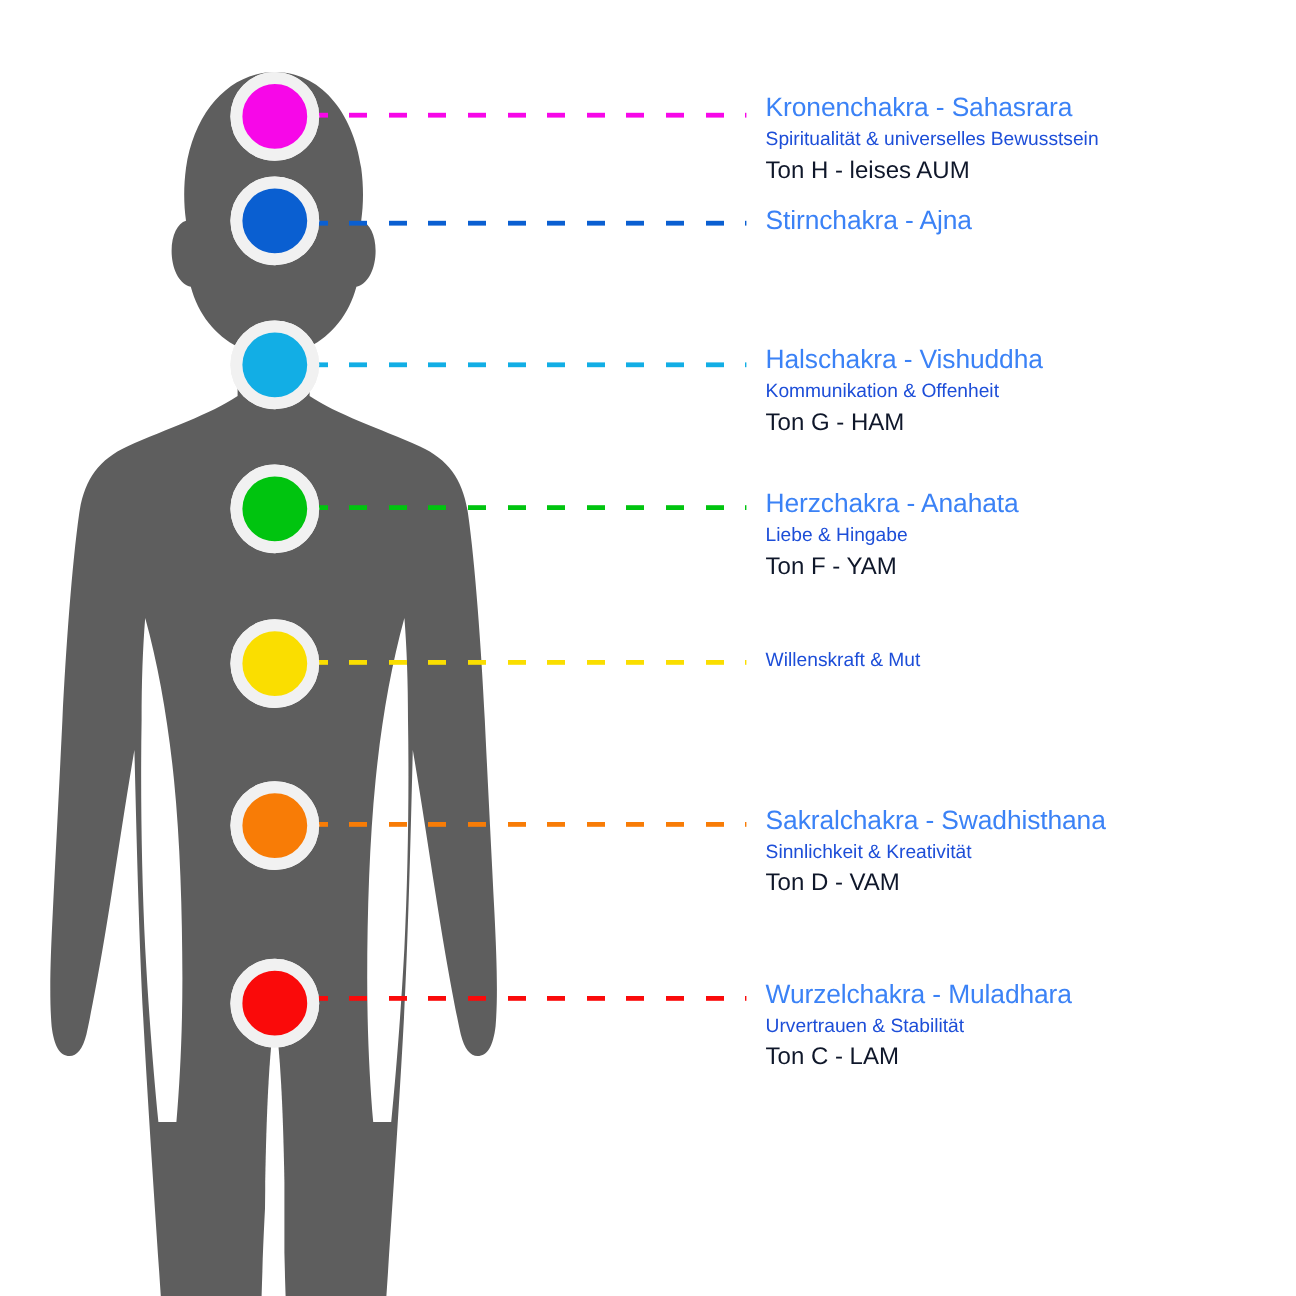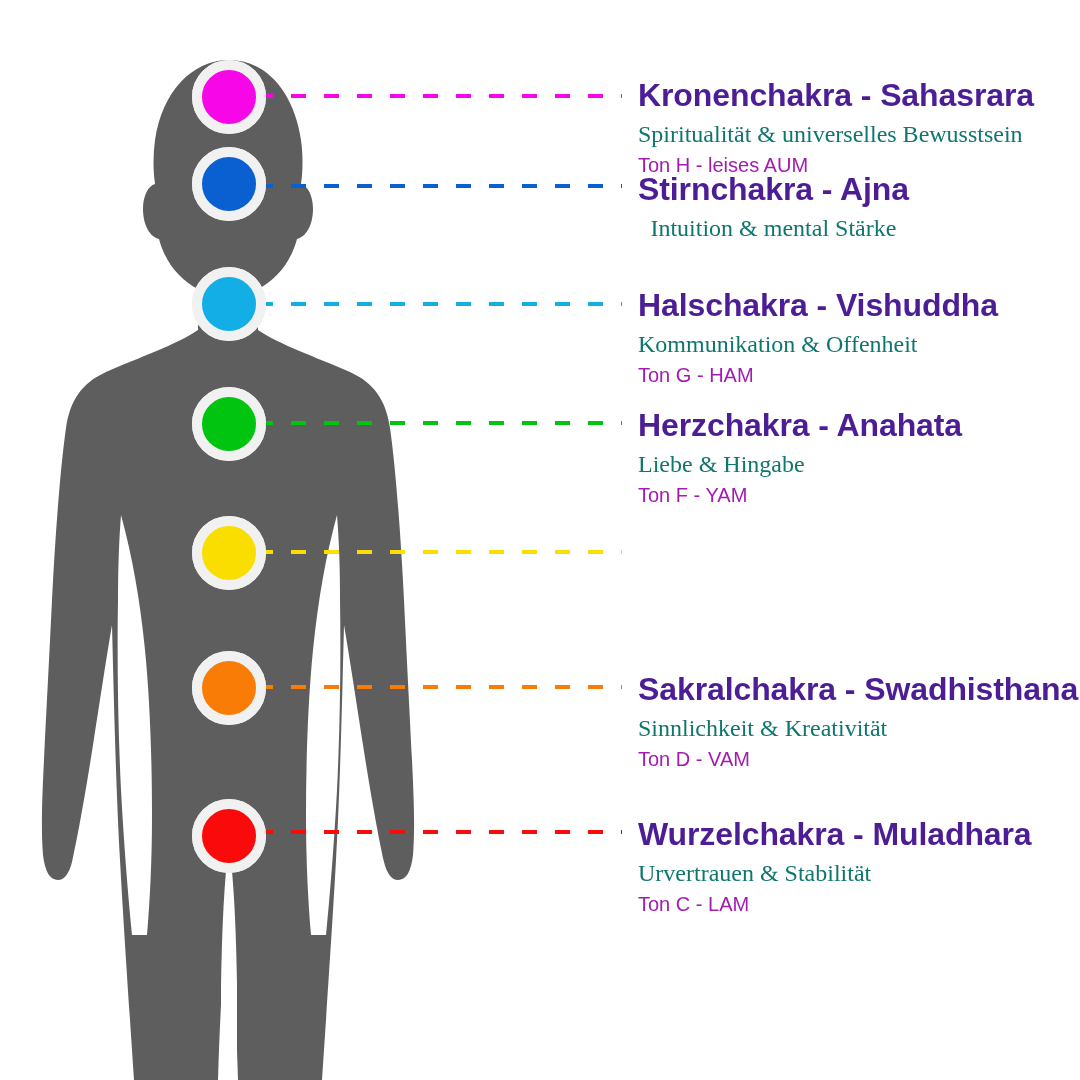--- a/index.html
+++ b/index.html
@@ -46,40 +46,39 @@
   .leader-line {
     position: absolute;
     height: 4px;
     background-repeat: repeat-x;
   }
   .label-block {
     position: absolute;
     left: 638px;
   }
   .label-title {
-    font-size: 32px;
-    font-weight: 700;
-    color: #4c1d95;
+    font-size: 22px;
+    font-weight: 400;
+    color: #3b82f6;
     letter-spacing: -0.1px;
     white-space: nowrap;
     line-height: 1.12;
   }
   .label-sub {
-    font-size: 24px;
+    font-size: 16px;
     font-weight: 400;
-    color: #0f766e;
+    color: #1d4ed8;
     white-space: nowrap;
     line-height: 1.42;
     margin-top: 3px;
-    font-family: Liberation Serif, serif;
   }
   .label-tone {
     font-size: 20px;
     font-weight: 400;
-    color: #a21caf;
+    color: #0f172a;
     white-space: nowrap;
     line-height: 1.42;
   }
 </style>
 </head>
 <body>
 
 <div id="stage">
 
   <svg id="body-svg" viewBox="0 0 1080 1080" aria-hidden="true">
@@ -181,36 +180,36 @@
   </div>
 
   <div class="label-block" style="top:78px;">
     <div class="label-title">Kronenchakra - Sahasrara</div>
     <div class="label-sub">Spiritualität &amp; universelles Bewusstsein</div>
     <div class="label-tone">Ton H - leises AUM</div>
   </div>
 
   <div class="label-block" style="top:172px;text-align:center;">
     <div class="label-title">Stirnchakra - Ajna</div>
-    <div class="label-sub">Intuition &amp; mental Stärke</div>
   </div>
 
   <div class="label-block" style="top:288px;">
     <div class="label-title">Halschakra - Vishuddha</div>
     <div class="label-sub">Kommunikation &amp; Offenheit</div>
     <div class="label-tone">Ton G - HAM</div>
   </div>
 
   <div class="label-block" style="top:408px;">
     <div class="label-title">Herzchakra - Anahata</div>
     <div class="label-sub">Liebe &amp; Hingabe</div>
     <div class="label-tone">Ton F - YAM</div>
   </div>
 
   <div class="label-block" style="top:537px;">
+    <div class="label-sub">Willenskraft &amp; Mut</div>
   </div>
 
   <div class="label-block" style="top:817px;">
     <div class="label-title">Wurzelchakra - Muladhara</div>
     <div class="label-sub">Urvertrauen &amp; Stabilität</div>
     <div class="label-tone">Ton C - LAM</div>
   </div>
 
   <div class="label-block" style="top:672px;">
     <div class="label-title">Sakralchakra - Swadhisthana</div>

